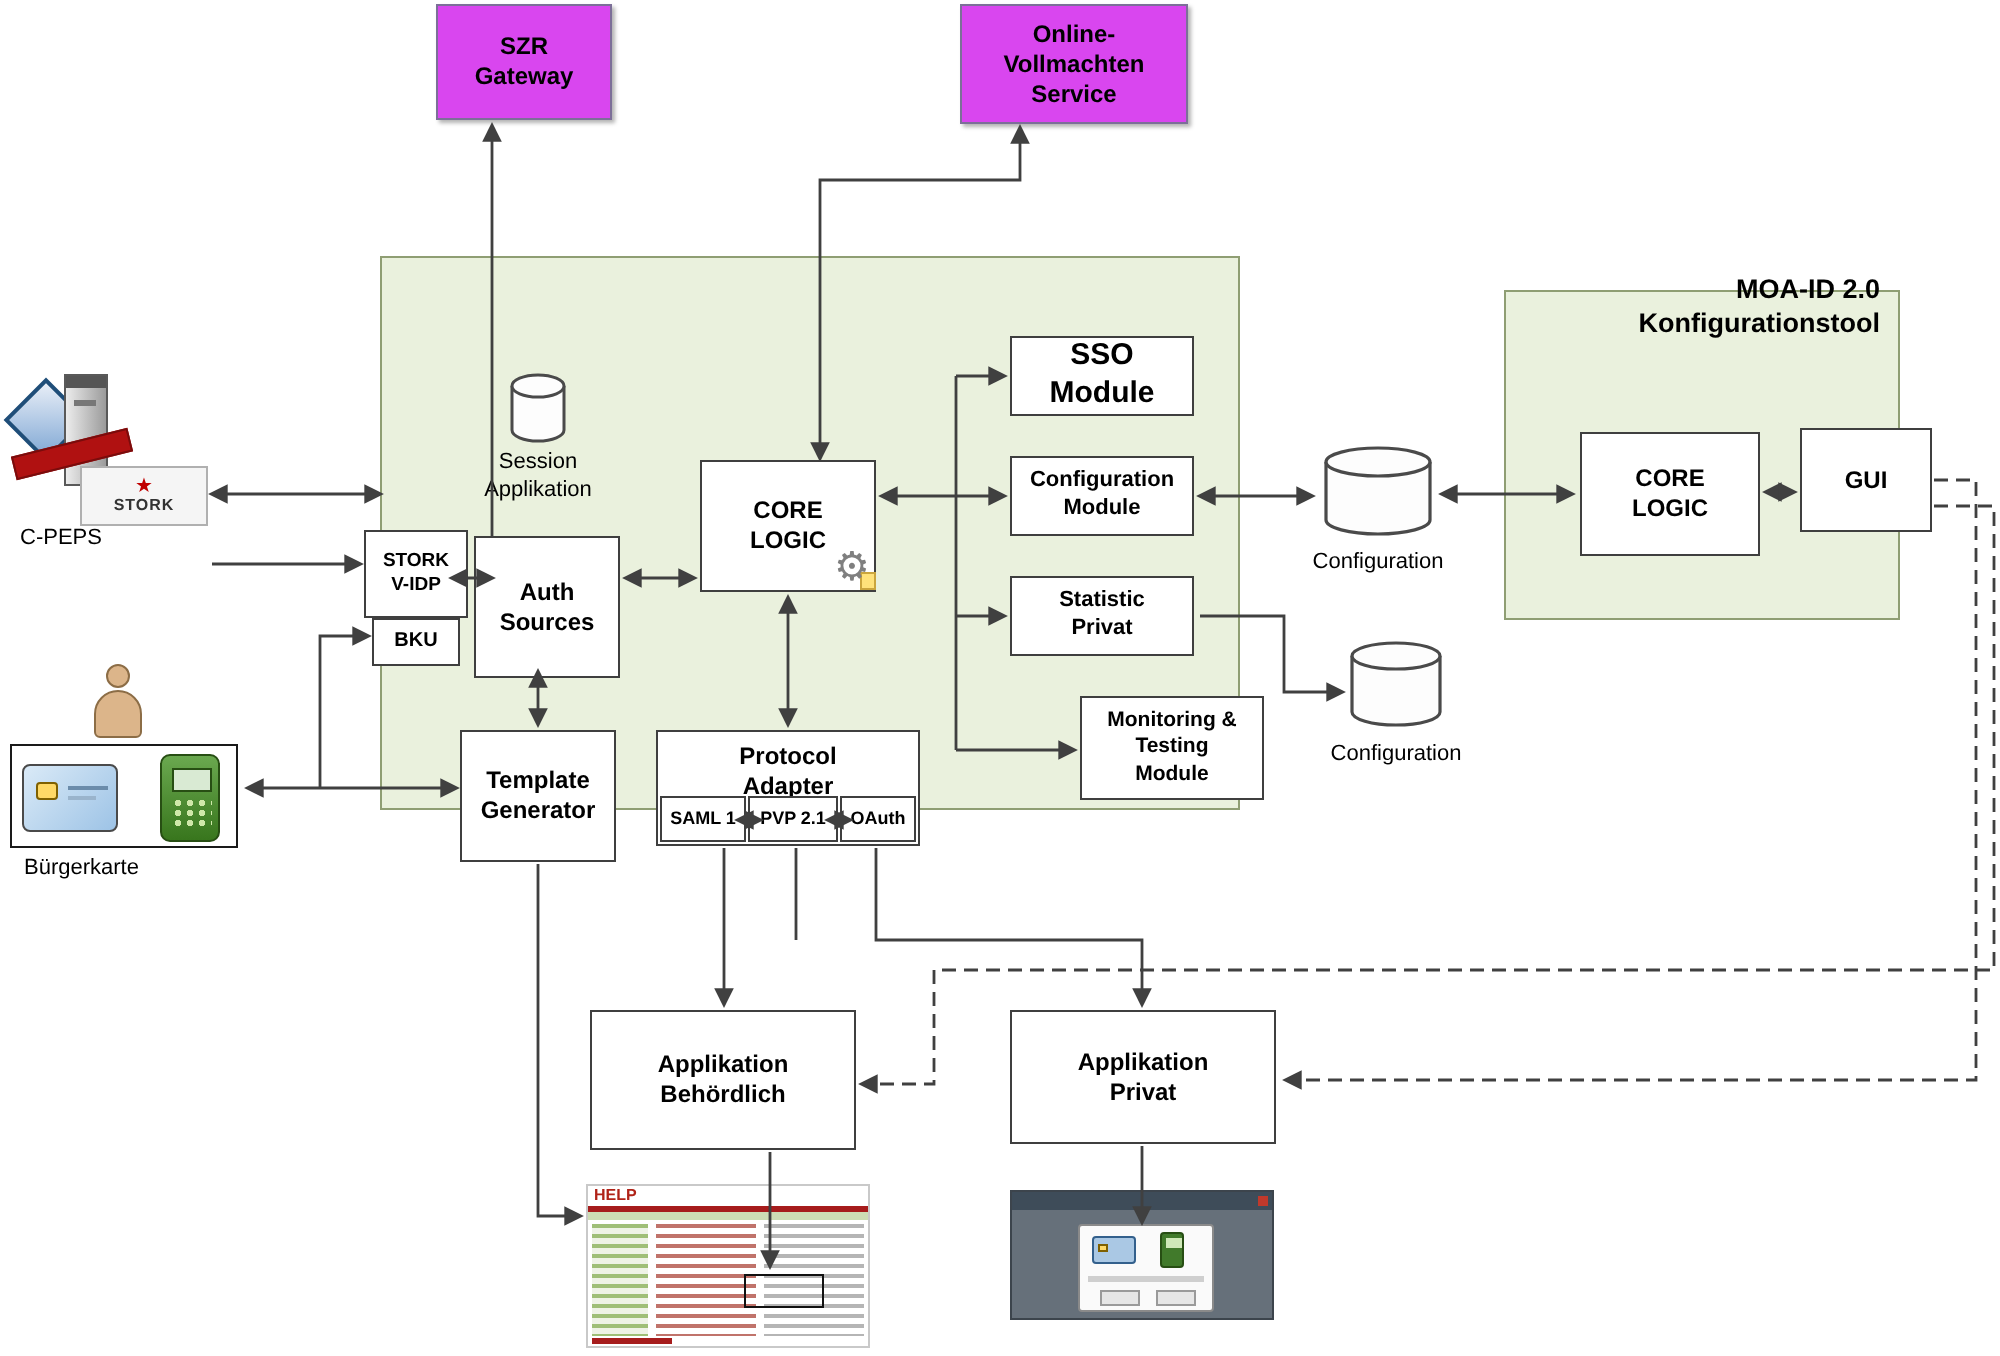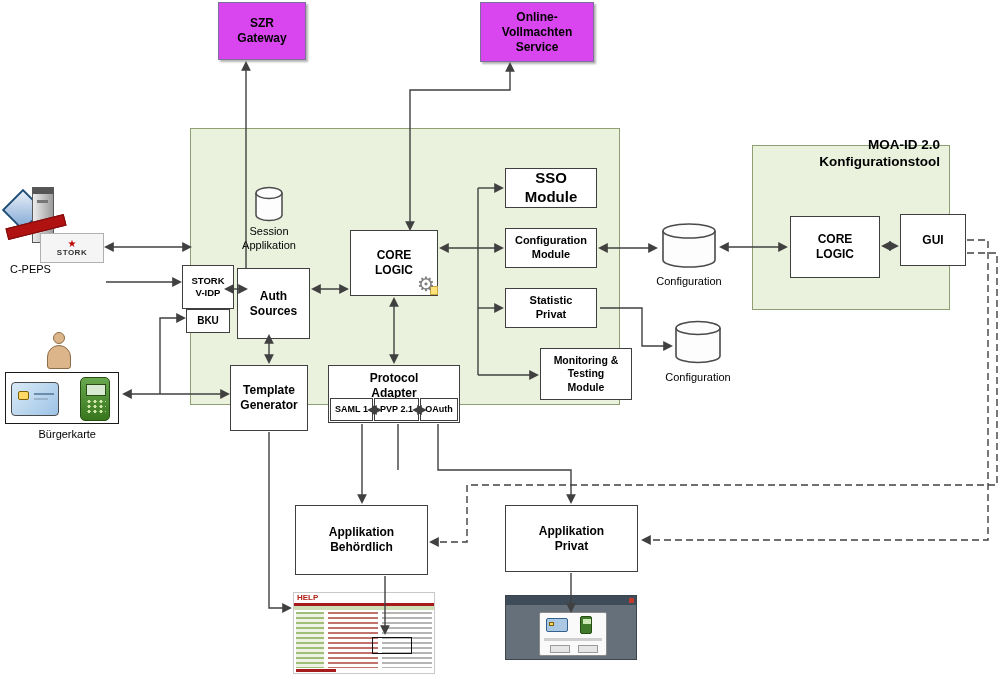--- a/index.html
+++ b/index.html
@@ -162,21 +162,21 @@
     <div class="card-icon" style="left:5px;top:9px;width:48px;height:34px">
       <div class="card-chip"></div>
       <div class="card-line"></div>
       <div class="card-line2"></div>
     </div>
     <div class="phone-icon" style="left:74px;top:4px;width:30px;height:44px">
       <div class="phone-screen"></div>
       <div class="phone-keys"></div>
     </div>
   </div>
-  <div class="lbl" style="left:12px;top:427px;width:84px;text-align:right">Bürgerkarte</div>
+  <div class="lbl" style="left:12px;top:427px;width:84px;text-align:left">Bürgerkarte</div>
 
   <div class="node" style="left:295px;top:505px;width:133px;height:70px">Applikation
 Behördlich</div>
   <div class="node" style="left:505px;top:505px;width:133px;height:67px">Applikation
 Privat</div>
 
   <div class="webshot" style="left:293px;top:592px;width:142px;height:82px">
     <div class="ws-header">
       <span class="ws-logo">HELP</span>
     </div>

